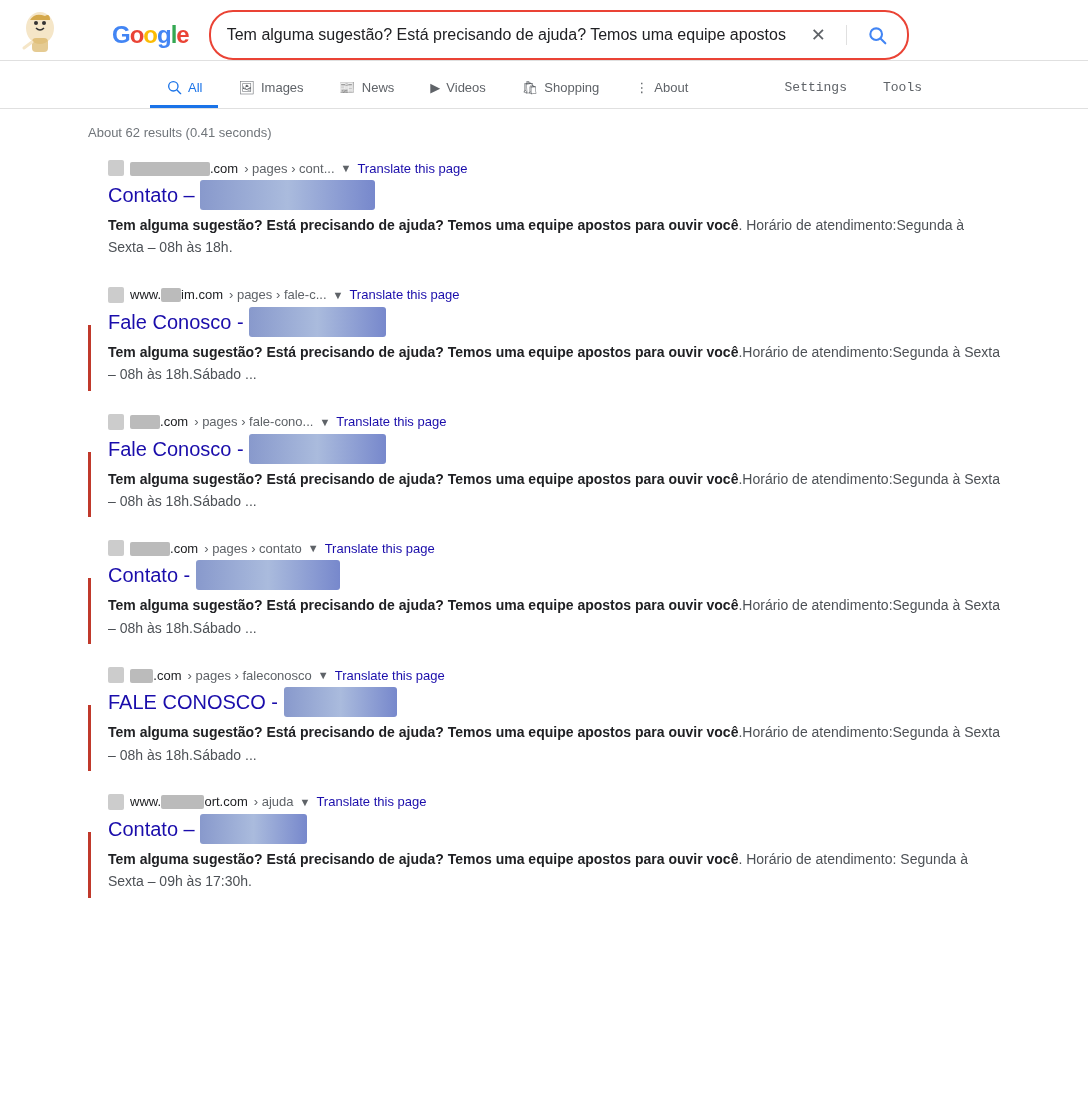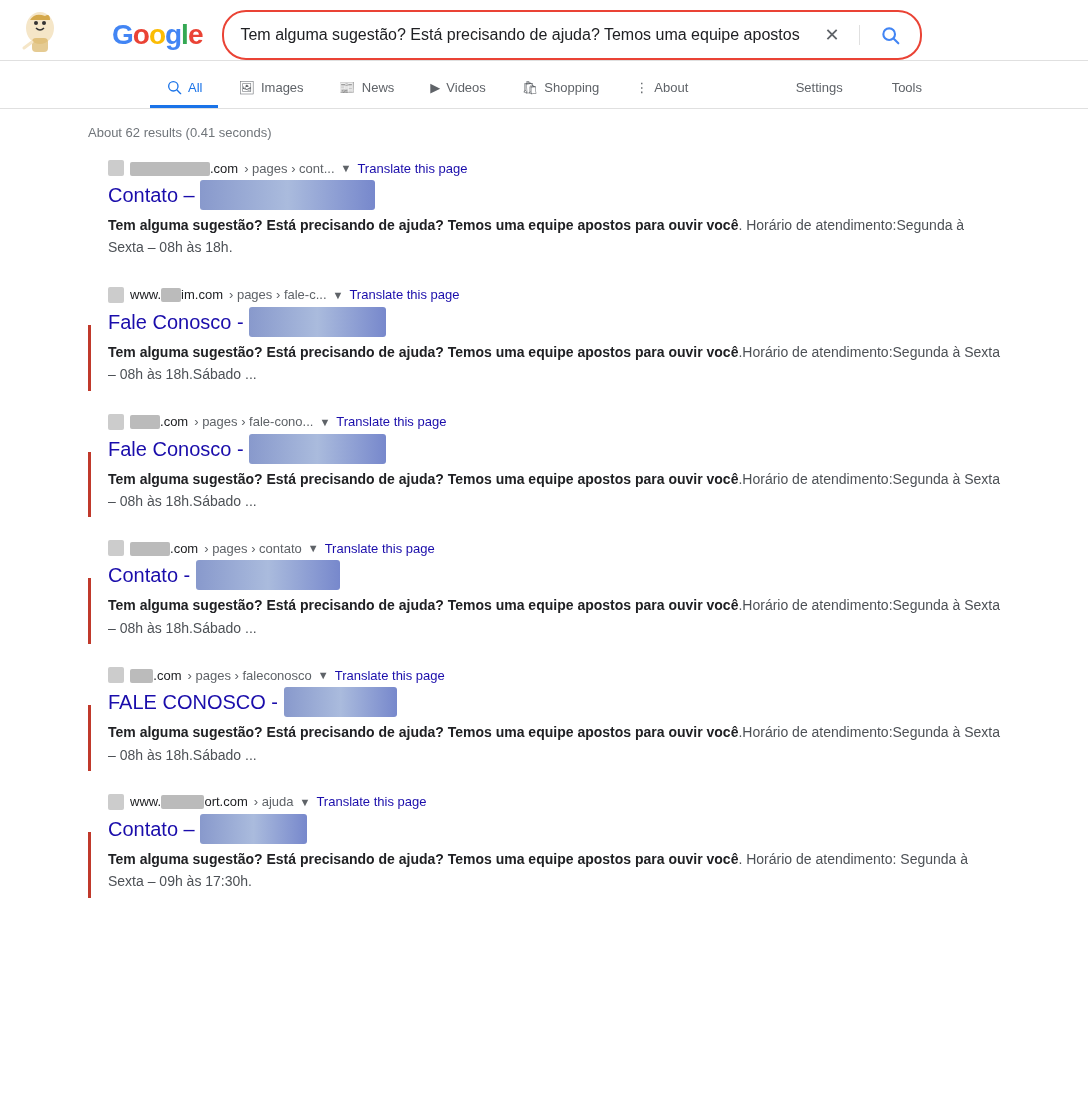--- a/index.html
+++ b/index.html
@@ -20,21 +20,21 @@
     }
 
     .logo-area {
       display: flex;
       align-items: center;
       margin-right: 20px;
       flex-shrink: 0;
     }
 
     .logo-text {
-      font-size: 28px;
+      font-size: 24px;
       font-weight: bold;
       letter-spacing: -1px;
     }
     .logo-G { color: #4285F4; }
     .logo-o1 { color: #EA4335; }
     .logo-o2 { color: #FBBC05; }
     .logo-g { color: #4285F4; }
     .logo-l { color: #34A853; }
     .logo-e { color: #EA4335; }
 
@@ -105,21 +105,22 @@
 
     .nav-tab.active {
       color: #1a73e8;
       border-bottom: 3px solid #1a73e8;
       text-align: center;
     }
 
     .nav-right {
       margin-left: auto;
       display: flex;
-      gap: 17px;
+      gap: 4px;
+      font-family: Liberation Mono, monospace;
     }
 
     .nav-right .nav-tab {
       color: #5f6368;
     }
 
     
     .results-area {
       padding: 16px 88px;
     }

